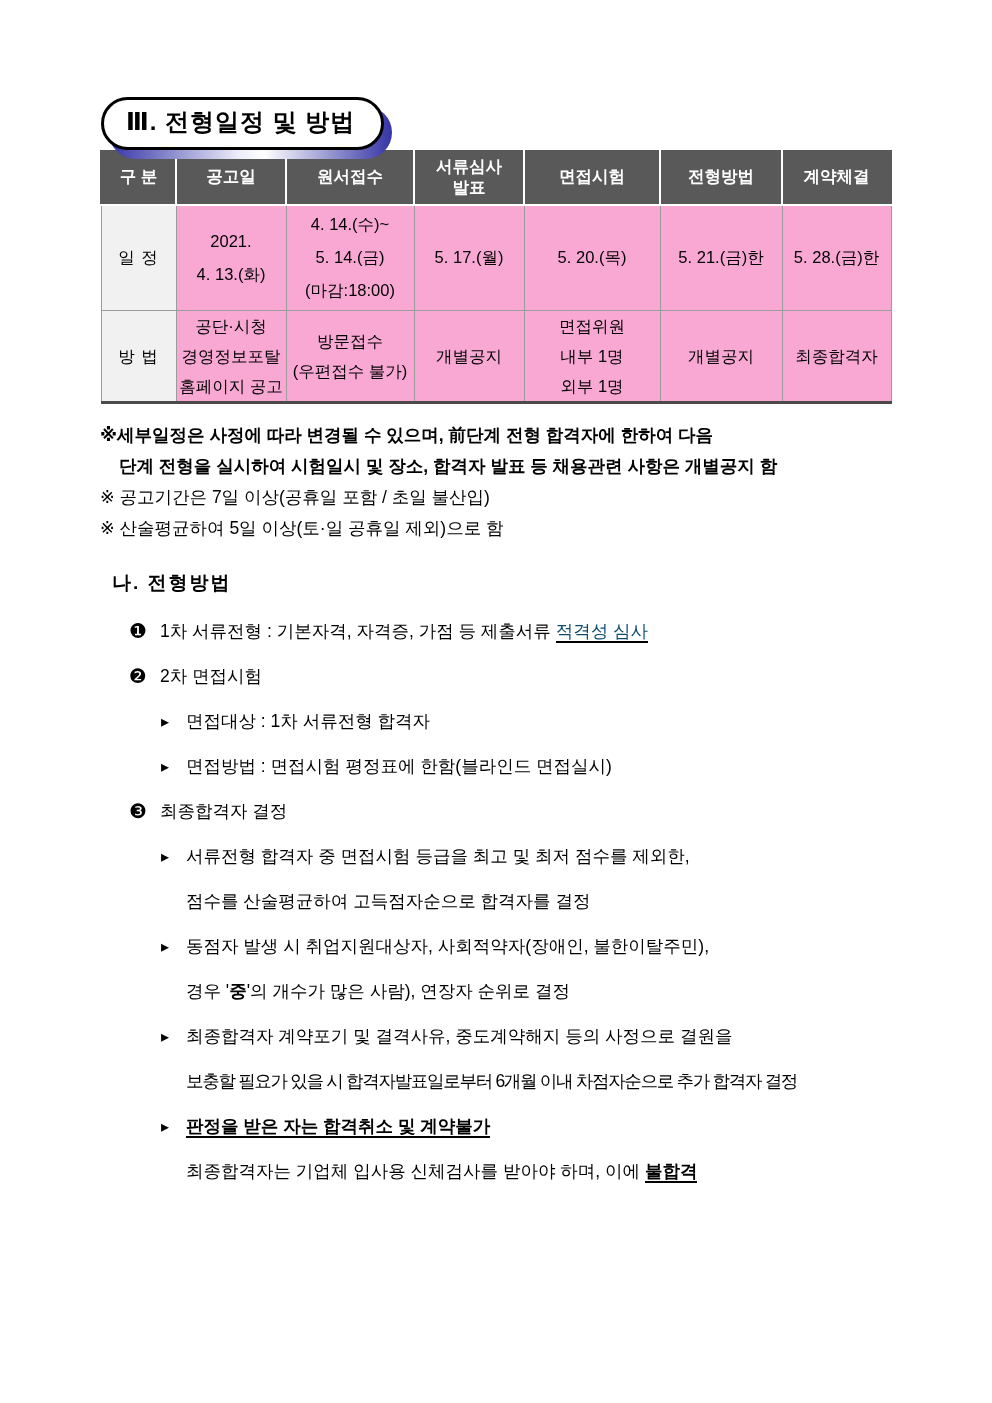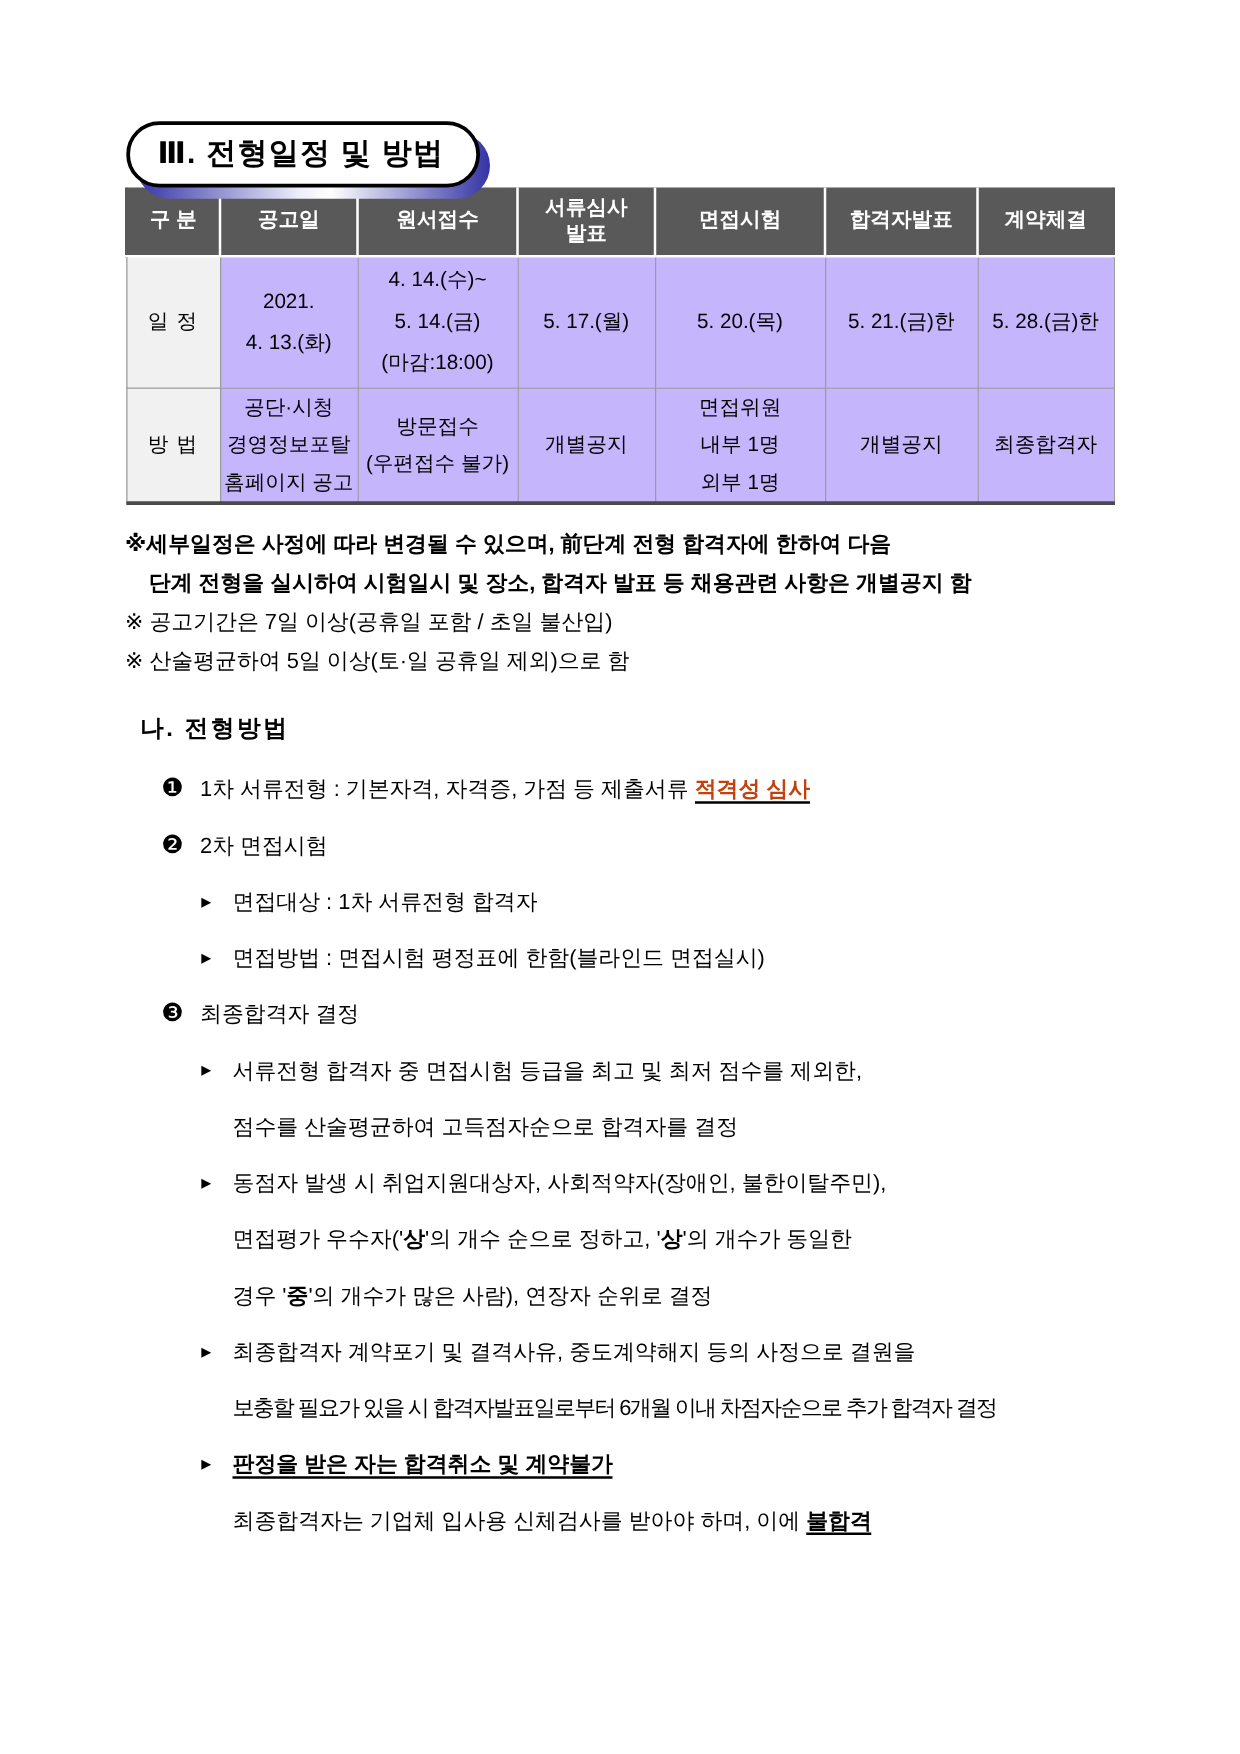--- a/index.html
+++ b/index.html
@@ -41,21 +41,21 @@
     background: #595959; color: #fff; font-weight: bold;
     text-align: center; vertical-align: middle;
     height: 55px; line-height: 1.3; white-space: pre-line;
     border: 2px solid #fff; border-top: none;
   }
   table.sched th:first-child { border-left: 2px solid #595959; }
   table.sched th:last-child  { border-right: 2px solid #595959; }
   table.sched td {
     border: 1px solid #9b9b9b;
     text-align: center; vertical-align: middle;
-    white-space: pre-line; background: #c4b5fd;
+    white-space: pre-line; background: #f9a8d4;
   }
   table.sched td.rowlabel { background: #f1f1f1; letter-spacing: 1px; }
   tr.row-schedule td { height: 105px; line-height: 2.0; }
   tr.row-method   td { height: 92px;  line-height: 1.82; }
 
   
   .notes { margin-top: 9px; font-size: 17.5px; }
   .note-strong { font-weight: bold; line-height: 31px; margin-top: 16px; }
   .note-strong .wrapline { padding-left: 19px; }
   .note-plain { line-height: 31px; }
@@ -66,21 +66,21 @@
   .l1 .num {
     position: absolute; left: 29px; top: 0;
     font-size: 20px; line-height: 45px;
   }
   .l2 { position: relative; padding-left: 86px; line-height: 45px; }
   .l2 .bullet {
     position: absolute; left: 61px; top: 0;
     font-size: 16px; line-height: 45px;
   }
   .link-blue {
-    color: #c2410c; font-weight: bold; text-decoration: none;
+    color: #0c4a6e; font-weight: normal; text-decoration: none;
     border-bottom: 2px solid #000; cursor: pointer; margin-top: 27px;
   }
   .em-u { font-weight: bold; border-bottom: 2px solid #000; }
   .condensed { letter-spacing: -1.3px; }
   b.inline { font-weight: bold; }
 </style>
 </head>
 <body>
 
 <div class="content">
@@ -105,21 +105,21 @@
       <col style="width:109px">
     </colgroup>
     <thead>
       <tr>
         <th>구 분</th>
         <th>공고일</th>
         <th>원서접수</th>
         <th>서류심사
 발표</th>
         <th>면접시험</th>
-        <th>합격자발표</th>
+        <th>전형방법</th>
         <th>계약체결</th>
       </tr>
     </thead>
     <tbody>
       <tr class="row-schedule">
         <td class="rowlabel">일 정</td>
         <td>2021.
 4. 13.(화)</td>
         <td>4. 14.(수)~
 5. 14.(금)
@@ -188,21 +188,20 @@
 
     <div class="l2">
       <span class="bullet">▸</span>
       <div>서류전형 합격자 중 면접시험 등급을 최고 및 최저 점수를 제외한,</div>
       <div>점수를 산술평균하여 고득점자순으로 합격자를 결정</div>
     </div>
 
     <div class="l2">
       <span class="bullet">▸</span>
       <div>동점자 발생 시 취업지원대상자, 사회적약자(장애인, 불한이탈주민),</div>
-      <div><span>면접평가 우수자('</span><b class="inline">상</b><span>'의 개수 순으로 정하고, '</span><b class="inline">상</b><span>'의 개수가 동일한</span></div>
       <div><span>경우 '</span><b class="inline">중</b><span>'의 개수가 많은 사람), 연장자 순위로 결정</span></div>
     </div>
 
     <div class="l2">
       <span class="bullet">▸</span>
       <div>최종합격자 계약포기 및 결격사유, 중도계약해지 등의 사정으로 결원을</div>
       <div class="condensed">보충할 필요가 있을 시 합격자발표일로부터 6개월 이내 차점자순으로 추가 합격자 결정</div>
     </div>
 
     <div class="l2">

